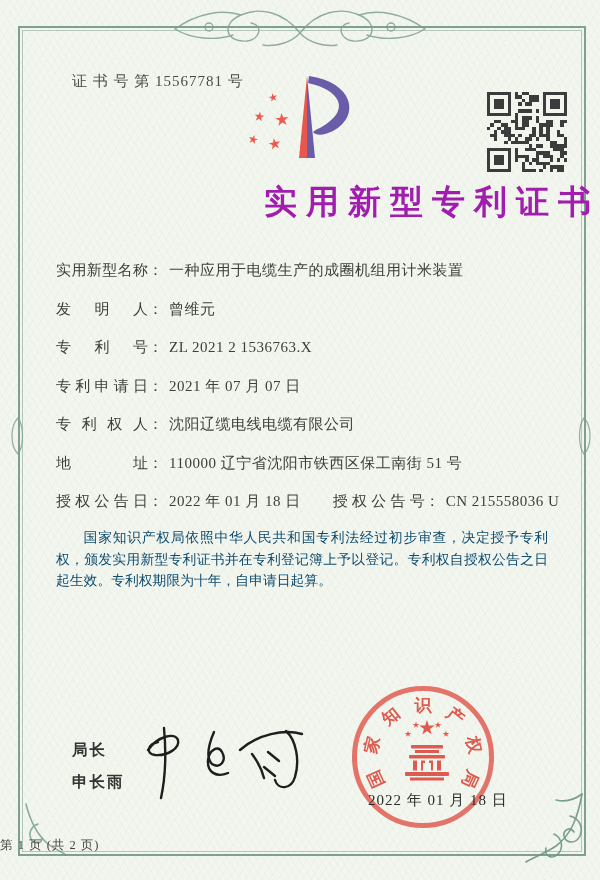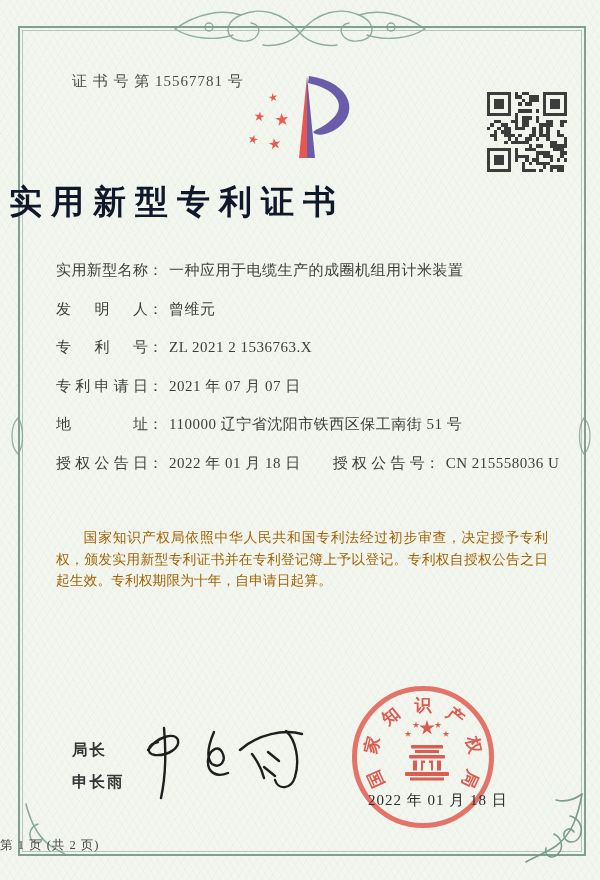--- a/index.html
+++ b/index.html
@@ -31,38 +31,38 @@
   .orn-right{left:576px;top:416px;transform:scaleX(-1);}
 
   .cert-no{
     position:absolute;left:72px;top:72px;font-size:15px;color:#4a4a45;
     letter-spacing:1px;
   }
   .logo{position:absolute;left:245px;top:70px;}
   .qr{position:absolute;left:487px;top:92px;}
 
   .title{
-    position:absolute;left:0;top:180px;width:100%;text-align:left;
-    font-size:33px;font-weight:600;color:#0f172a;letter-spacing:9px;margin:0;
+    position:absolute;left:0;top:180px;width:100%;text-align:right;
+    font-size:33px;font-weight:600;color:#a21caf;letter-spacing:9px;margin:0;
     text-indent:9px;
   }
 
   .fields{position:absolute;left:56px;top:256px;width:494px;font-size:15px;color:#3e3e39;}
   .frow{height:38.5px;box-sizing:border-box;padding-top:5px;white-space:nowrap;}
   .flabel{
     display:inline-block;width:92px;text-align:justify;text-align-last:justify;
     vertical-align:top;
   }
   .fcolon{display:inline-block;margin-right:6px;}
   .fvalue{letter-spacing:.5px;}
   .fpair2{margin-left:32px;}
 
   .paras{
     position:absolute;left:56px;top:527px;width:492px;
-    font-size:13.8px;line-height:21.6px;color:#a16207;text-align:justify;
+    font-size:13.8px;line-height:21.6px;color:#0c4a6e;text-align:justify;
   }
   .paras p{margin:0;text-indent:2em;}
 
   .signer{position:absolute;left:72px;top:740px;font-size:15.5px;color:#333;font-weight:700;}
   .signer div{margin-bottom:11px;letter-spacing:2px;}
   .signature{position:absolute;left:128px;top:720px;}
 
   .seal{
     position:absolute;left:352px;top:686px;width:142px;height:142px;
     border:5px solid rgba(224,84,74,.85);border-radius:50%;box-sizing:border-box;
@@ -312,20 +312,23 @@
   <div class="frow">
     <span class="flabel">发明人</span><span class="fcolon">：</span><span class="fvalue">曾维元</span>
   </div>
   <div class="frow">
     <span class="flabel">专利号</span><span class="fcolon">：</span><span class="fvalue">ZL 2021 2 1536763.X</span>
   </div>
   <div class="frow">
     <span class="flabel">专利申请日</span><span class="fcolon">：</span><span class="fvalue">2021 年 07 月 07 日</span>
   </div>
   <div class="frow">
+    <span class="flabel">专利权人</span><span class="fcolon">：</span><span class="fvalue">沈阳辽缆电线电缆有限公司</span>
+  </div>
+  <div class="frow">
     <span class="flabel">地址</span><span class="fcolon">：</span><span class="fvalue">110000 辽宁省沈阳市铁西区保工南街 51 号</span>
   </div>
   <div class="frow">
     <span class="flabel">授权公告日</span><span class="fcolon">：</span><span class="fvalue">2022 年 01 月 18 日</span><span class="fpair2 flabel">授权公告号</span><span class="fcolon">：</span><span class="fvalue">CN 215558036 U</span>
   </div>
 </div>
 
 <div class="paras">
   <p>国家知识产权局依照中华人民共和国专利法经过初步审查，决定授予专利权，颁发实用新型专利证书并在专利登记簿上予以登记。专利权自授权公告之日起生效。专利权期限为十年，自申请日起算。</p>
 </div>

